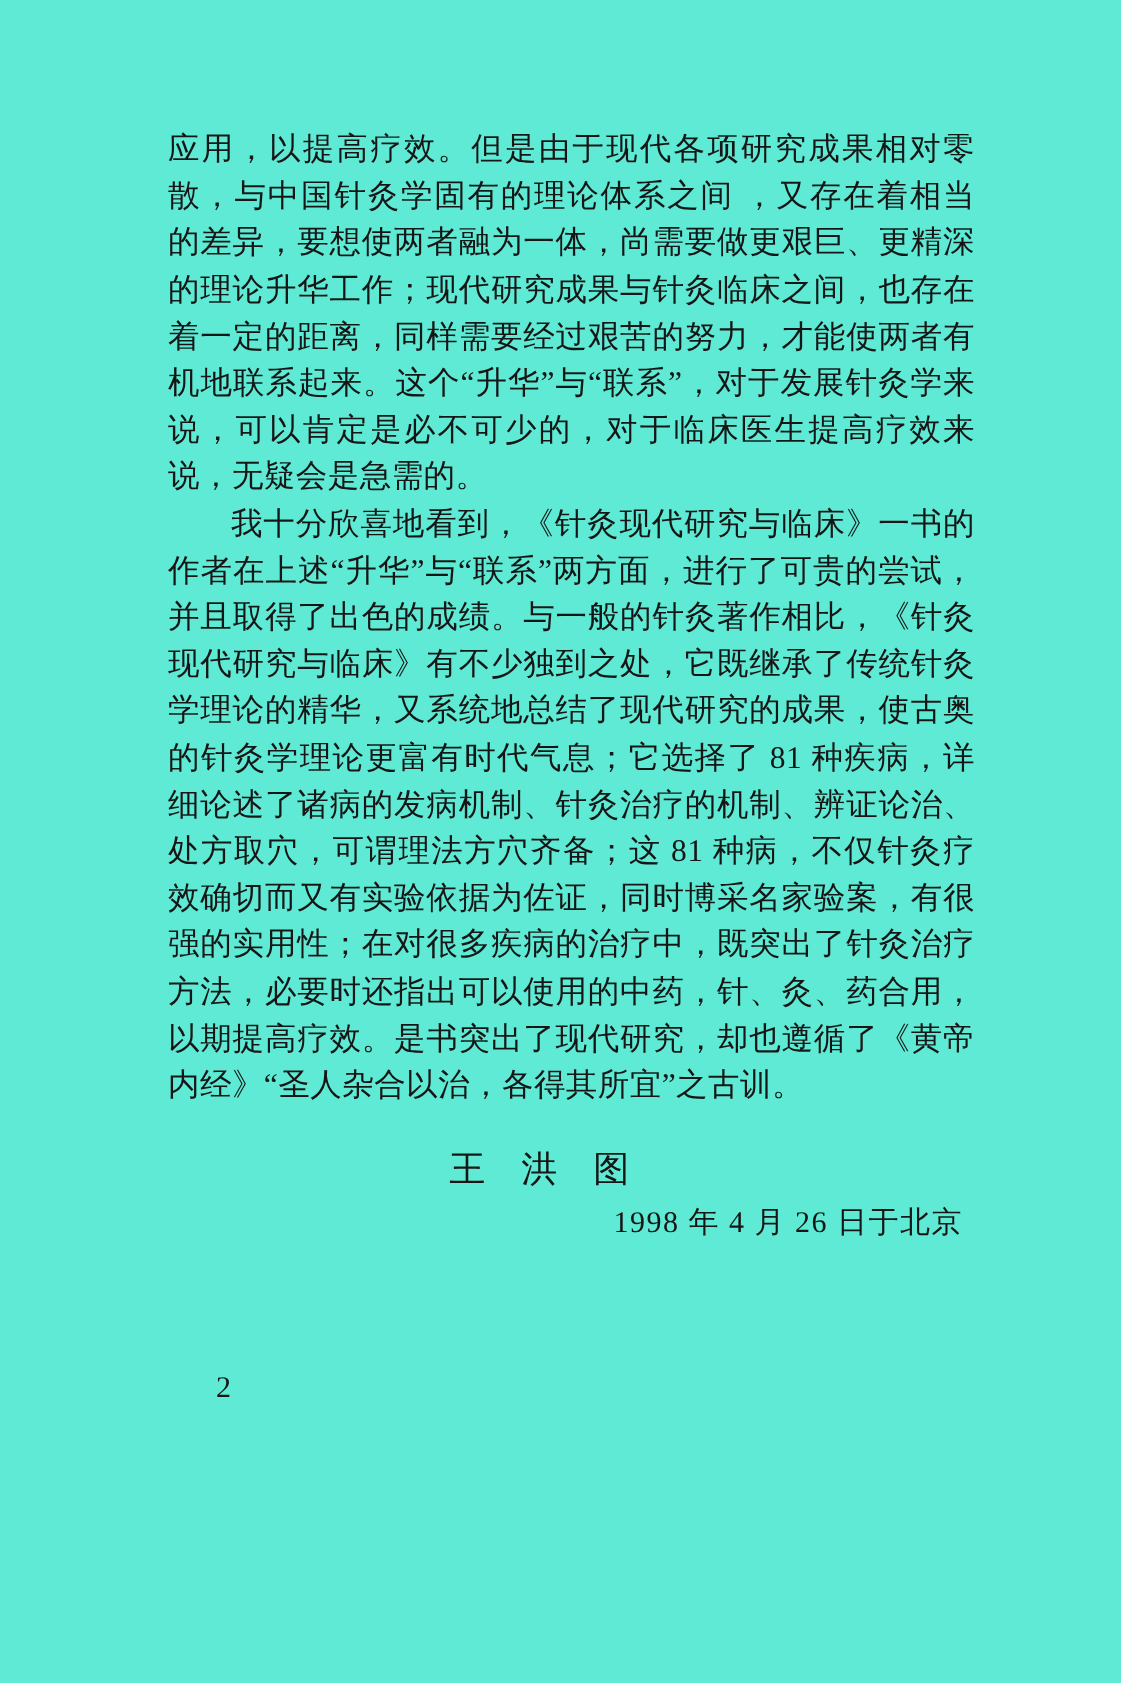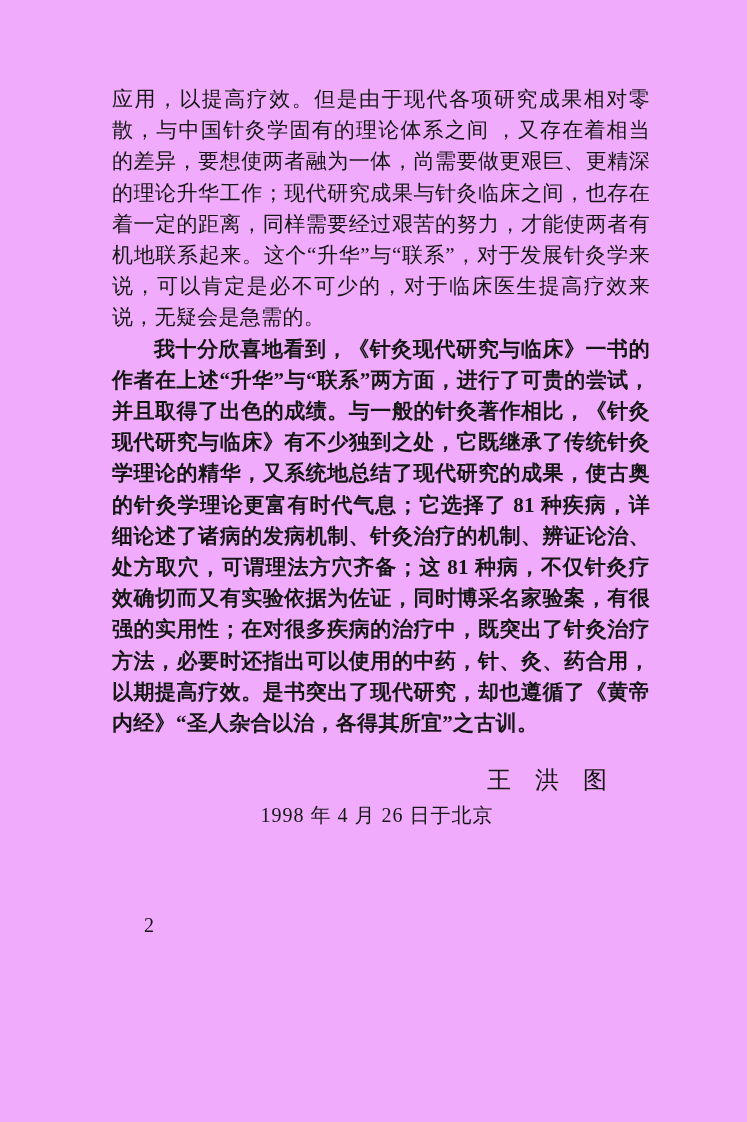--- a/index.html
+++ b/index.html
@@ -4,21 +4,21 @@
 <style>
   html, body {
     margin: 0;
     padding: 0;
     background: #ffffff;
   }
   .page {
     position: relative;
     width: 747px;
     height: 1122px;
-    background: #f0abfc;
+    background: #5eead4;
     color: #161616;
     font-family: "Liberation Serif", serif;
     overflow: hidden;
   }
   .text-block {
     position: absolute;
     left: 112px;
     top: 84px;
     width: 538px;
   }
@@ -26,34 +26,33 @@
     margin: 0;
     font-size: 21px;
     line-height: 31.2px;
     text-align: justify;
     text-justify: inter-ideograph;
     letter-spacing: 0.3px;
     word-break: break-all;
   }
   .para.indent {
     text-indent: 2em;
-    font-weight: bold;
   }
   .signature {
     margin-top: 26px;
     font-size: 24px;
-    text-align: right;
+    text-align: center;
     padding-right: 34px;
     letter-spacing: 9px;
     line-height: 30px;
   }
   .sign-date {
     margin-top: 6px;
     font-size: 20px;
-    text-align: center;
+    text-align: right;
     padding-right: 8px;
     letter-spacing: 1px;
     line-height: 28px;
   }
   .page-number {
     position: absolute;
     left: 144px;
     top: 913px;
     font-size: 20px;
     line-height: 24px;

